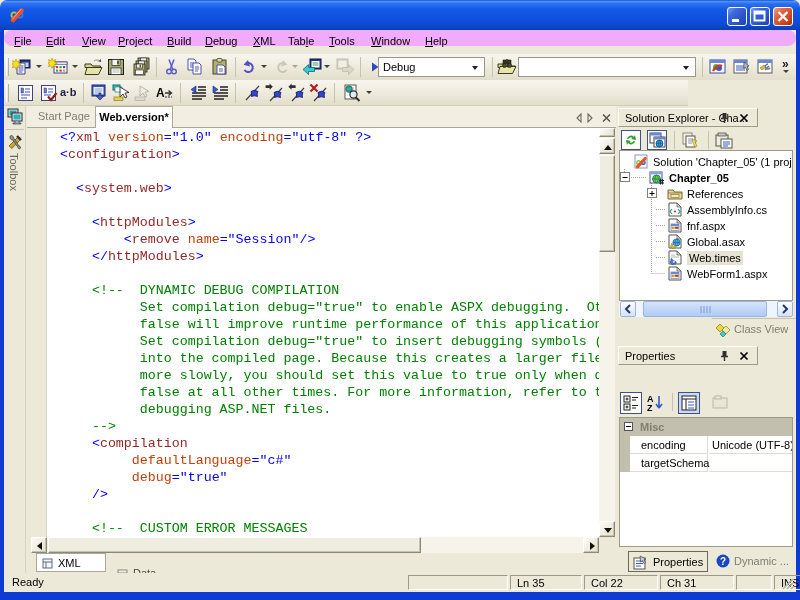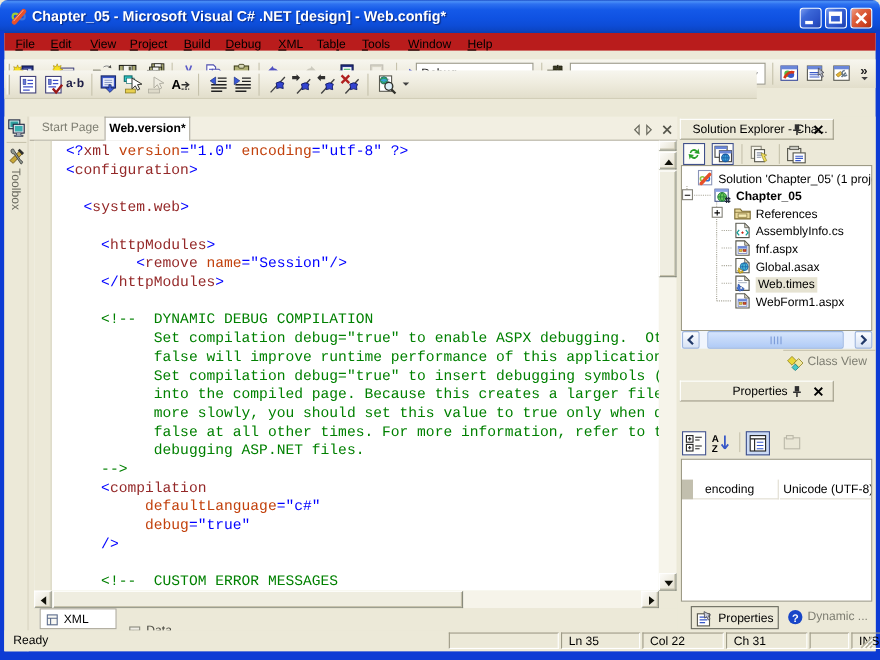--- a/index.html
+++ b/index.html
@@ -19,28 +19,28 @@
   border-radius:7px 7px 0 0; }
 #titletext { left:29px; top:7px; color:#fff; font-size:13px; font-weight:bold;
   text-shadow:1px 1px 1px #0A2A80; white-space:nowrap; }
 .wbtn { top:7px; width:20px; height:19px; border:1px solid #fff; border-radius:3px; }
 .wbtn svg { position:absolute; left:0; top:0; }
 #bmin { left:727px; background:linear-gradient(135deg,#7A9BEF 0%,#3C68D8 30%,#2B52C8 70%,#1E41AD 100%); }
 #bmax { left:750px; background:linear-gradient(135deg,#7A9BEF 0%,#3C68D8 30%,#2B52C8 70%,#1E41AD 100%); }
 #bclose { left:773px; background:linear-gradient(135deg,#F0A08A 0%,#E06844 30%,#D04423 70%,#B03010 100%); }
 
 
-#menubar { left:4px; top:30px; width:792px; height:16px; background:#b91c1c; }
+#menubar { left:4px; top:30px; width:792px; height:16px; background:#f0abfc;border-radius:10px; }
 #menubar span { position:absolute; top:5px; font-size:11px; color:#000; white-space:nowrap; }
 #menubar u { text-decoration:underline; }
 
 
 .tbrow { left:4px; background:linear-gradient(180deg,#F7F6EF 0%,#EEEBDD 50%,#E2DECB 100%); }
 #tb1 { top:54px; width:792px; height:26px; }
-#tb2 { top:64px; width:684px; height:26px; border-bottom:1px solid #D2CEB8; }
+#tb2 { top:80px; width:684px; height:26px; border-bottom:1px solid #D2CEB8; }
 .grip { top:4px; width:3px; height:18px; border-left:1px solid #fff; border-right:1px solid #B4B09A; }
 .tsep { width:1px; height:20px; background:#C6C2AC; top:3px; }
 .ti { top:2px; width:22px; height:22px; }
 .darr { width:0; height:0; border-left:3px solid transparent; border-right:3px solid transparent; border-top:3px solid #404040; top:11px; }
 .combo { top:3px; height:20px; background:#fff; border:1px solid #9A9888; }
 .combobtn { position:absolute; right:1px; top:1px; width:15px; height:16px; background:#fff; }
 .combobtn:after { content:""; position:absolute; left:4px; top:7px; width:0; height:0;
   border-left:3.5px solid transparent; border-right:3.5px solid transparent; border-top:4px solid #202020; }
 
 
@@ -78,21 +78,21 @@
 
 #edbottabs { position:absolute; left:0; top:447px; width:589px; height:20px; background:#ECE9D8; }
 #xmltab { position:absolute; left:9px; top:0px; width:70px; height:19px; background:#fff;
   border:1px solid #ACA899; font-size:11px; padding:3px 0 0 7px; }
 #datatab { position:absolute; left:88px; top:14px; font-size:11px; color:#4A4A42; }
 
 
 #rpanel { left:616px; top:106px; width:180px; height:467px; background:#ECE9D8; }
 .wtitle { position:absolute; left:2px; width:140px; height:19px; background:#ECE9D8;
   border:1px solid #FFF; border-right-color:#9D9A86; border-bottom-color:#9D9A86;
-  font-size:11px; color:#000; padding:3px 0 0 6px;text-align:center; }
+  font-size:11px; color:#000; padding:3px 0 0 6px; }
 
 #setree { position:absolute; left:3px; top:44px; width:174px; height:151px; background:#fff;
   border:1px solid #9D9A86; font-size:11px; overflow:hidden; }
 .trow { position:absolute; white-space:nowrap; height:15px; }
 .ticon { vertical-align:-3px; margin-right:4px; }
 #sehscroll { position:absolute; left:3px; top:195px; width:174px; height:16px; background:#F0F5FD; }
 .lbtn { position:absolute; width:16px; height:16px; border-radius:2px;
   background:linear-gradient(180deg,#FDFEFF,#D7E2F5); border:1px solid #9DB4DC; }
 .lthumb { position:absolute; top:0px; height:16px; border-radius:2px;
   background:linear-gradient(180deg,#D5E4FC,#B0CBF6); border:1px solid #98B4E2; }
@@ -129,21 +129,20 @@
     <div id="frameR" class="abs"></div>
     <div id="frameB" class="abs"></div>
   <div class="abs" id="vsicon" style="left:8px;top:6px;width:18px;height:18px;">
     <svg width="18" height="18">
       <path d="M2.5 9 a3.6 3.6 0 1 1 7.2 0 a3.6 3.6 0 1 1 -7.2 0 M4.4 9 a1.7 1.7 0 1 0 3.4 0 a1.7 1.7 0 1 0 -3.4 0" fill="#9ACC3C" fill-rule="evenodd"></path>
       <path d="M8.3 9 a3.6 3.6 0 1 1 7.2 0 a3.6 3.6 0 1 1 -7.2 0 M10.2 9 a1.7 1.7 0 1 0 3.4 0 a1.7 1.7 0 1 0 -3.4 0" fill="#3F75D8" fill-rule="evenodd"></path>
       <path d="M3.2 12.6 L11.8 2.9 a2.3 2.3 0 0 1 3.5 3 L6.7 15.6 a2.3 2.3 0 0 1 -3.5 -3z" fill="#E8502A"></path>
       <path d="M4.4 13.2 L13.2 3.2" stroke="#F8B098" stroke-width=".9" fill="none"></path>
       <path d="M12 5.6 a1.5 1.5 0 1 0 2.2 2" fill="#F0E848" opacity="0"></path>
     </svg></div>
-  <div id="titletext" class="abs">Chapter_05 - Microsoft Visual C# .NET [design] - Web.config*</div>
   <div id="bmin" class="abs wbtn">
       <svg width="18" height="17">
         <rect x="4" y="11" width="7" height="3" fill="#fff"></rect>
       </svg>
     </div>
   <div id="bmax" class="abs wbtn">
       <svg width="18" height="17">
         <rect x="3.5" y="3.5" width="10" height="9" fill="none" stroke="#fff" stroke-width="2"></rect>
         <rect x="3.5" y="3.5" width="10" height="3" fill="#fff"></rect>
       </svg>
@@ -667,24 +666,36 @@
         <g stroke="#3858C8">
               <path d="M9 9h6M9 12h6M9 15h6"></path>
             </g>
           </svg></div>
       <div style="position:absolute;left:95px;top:3px;opacity:.5"><svg width="20" height="20">
         <rect x="2" y="5" width="14" height="10" fill="#E8E4D4" stroke="#8A887A"></rect>
         <rect x="4" y="3" width="6" height="3" fill="#E8E4D4" stroke="#8A887A"></rect>
           </svg></div>
     </div>
     <div id="propgrid">
+      <div class="prow" id="prophdr">
+        <svg width="9" height="9" style="position:absolute;left:4px;top:4px">
+            <rect x="0.5" y="0.5" width="8" height="8" fill="#fff" stroke="#555"></rect>
+            <path d="M2 4.5 h5" stroke="#000"></path>
+          </svg>
+        <b>Misc</b>
+        </div>
       <div class="prow" style="top:18px">
         <div class="pcell" style="left:0;width:10px;background:#C2BFAE;border-bottom:none"></div>
         <div class="pcell" style="left:10px;width:78px;padding-left:11px;border-right:1px solid #E0DDD0;">encoding</div>
         <div class="pcell" style="left:89px;width:85px;padding-left:3px;white-space:nowrap;">Unicode (UTF-8)</div>
+      </div>
+      <div class="prow" style="top:36px">
+        <div class="pcell" style="left:0;width:10px;background:#C2BFAE;border-bottom:none"></div>
+        <div class="pcell" style="left:10px;width:78px;padding-left:11px;border-right:1px solid #E0DDD0;">targetSchema</div>
+        <div class="pcell" style="left:89px;width:85px;"></div>
       </div>
     </div>
     <div id="proptabs">
       <div id="seltab2" style="position:absolute;left:12px;top:0px;width:80px;height:21px;background:#ECE9D8;border:1px solid #6A6A5E;font-size:11px;padding:4px 0 0 24px;">
         <svg width="18" height="16" style="position:absolute;left:3px;top:2px">
           <rect x="2" y="4" width="11" height="11" fill="#fff" stroke="#55554B"></rect>
           <g stroke="#3858C8" stroke-width="1">
               <path d="M4 7h7M4 9.5h7M4 12h5"></path>
             </g>
           <path d="M8 2 l6 3 -2 .8 1.5 3 -1.6 .8 -1.4-3 -1.8 1.4z" fill="#C8CCD8" stroke="#40404A" stroke-width=".7"></path>

